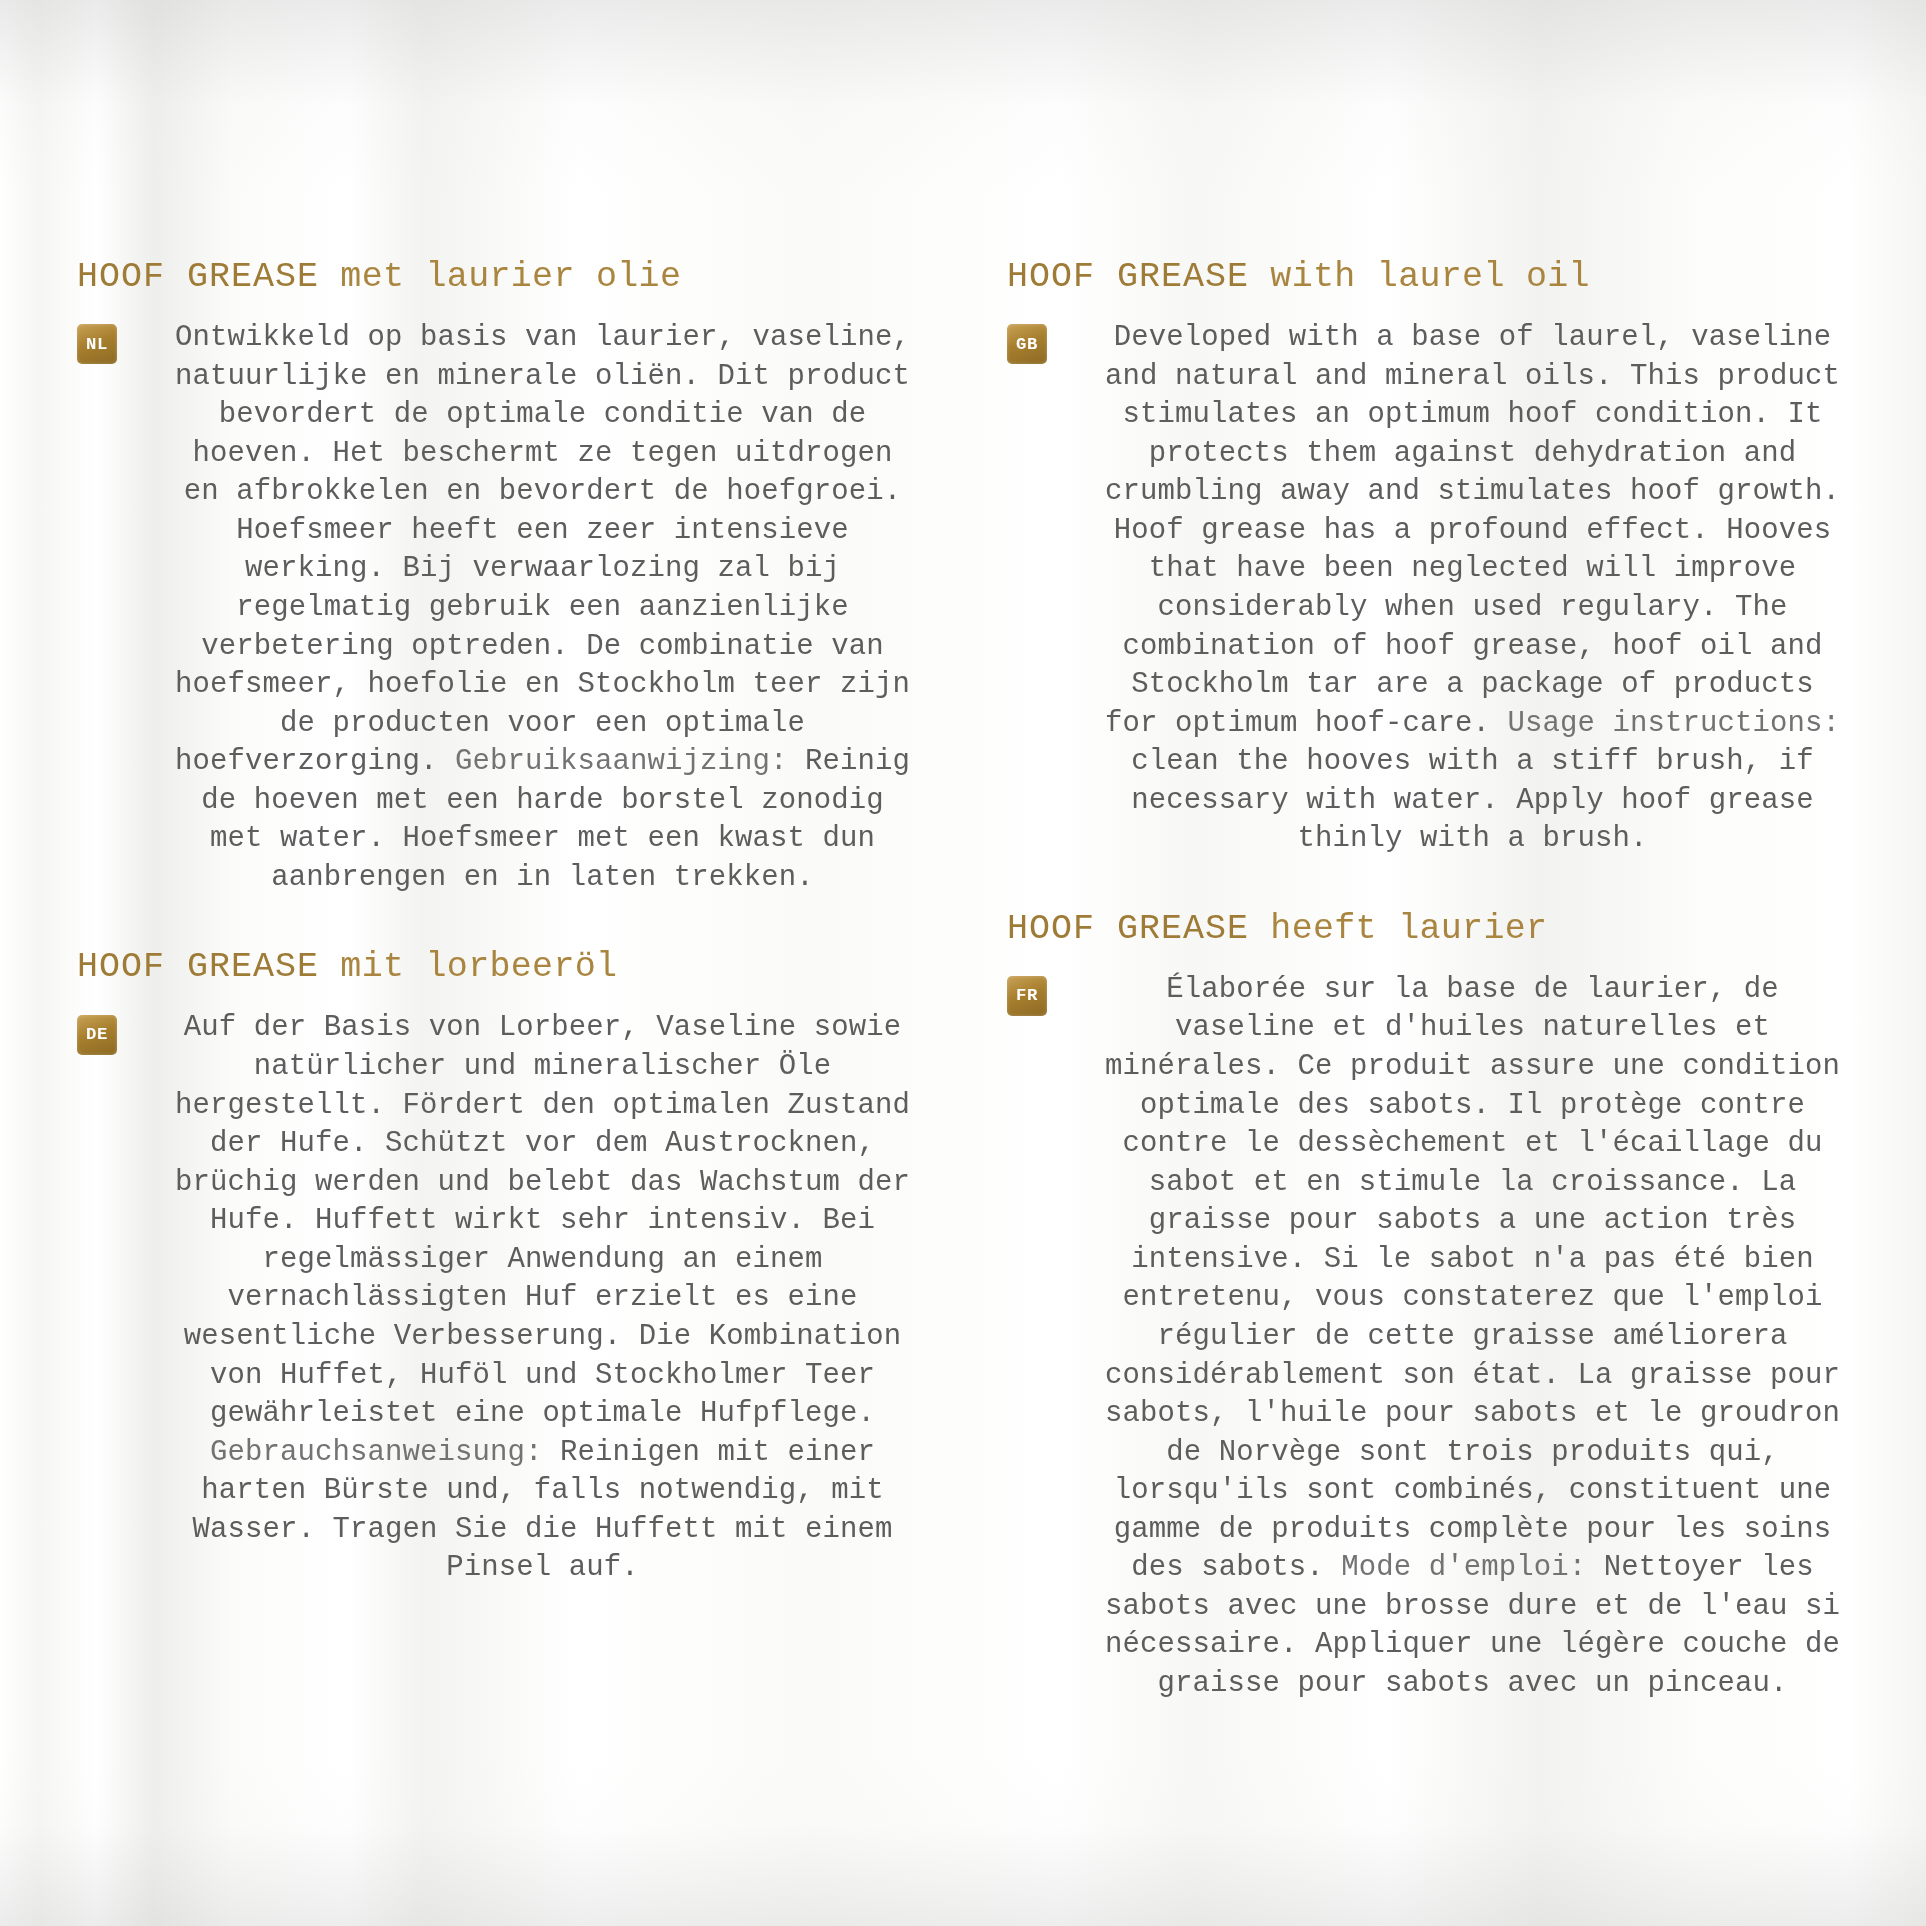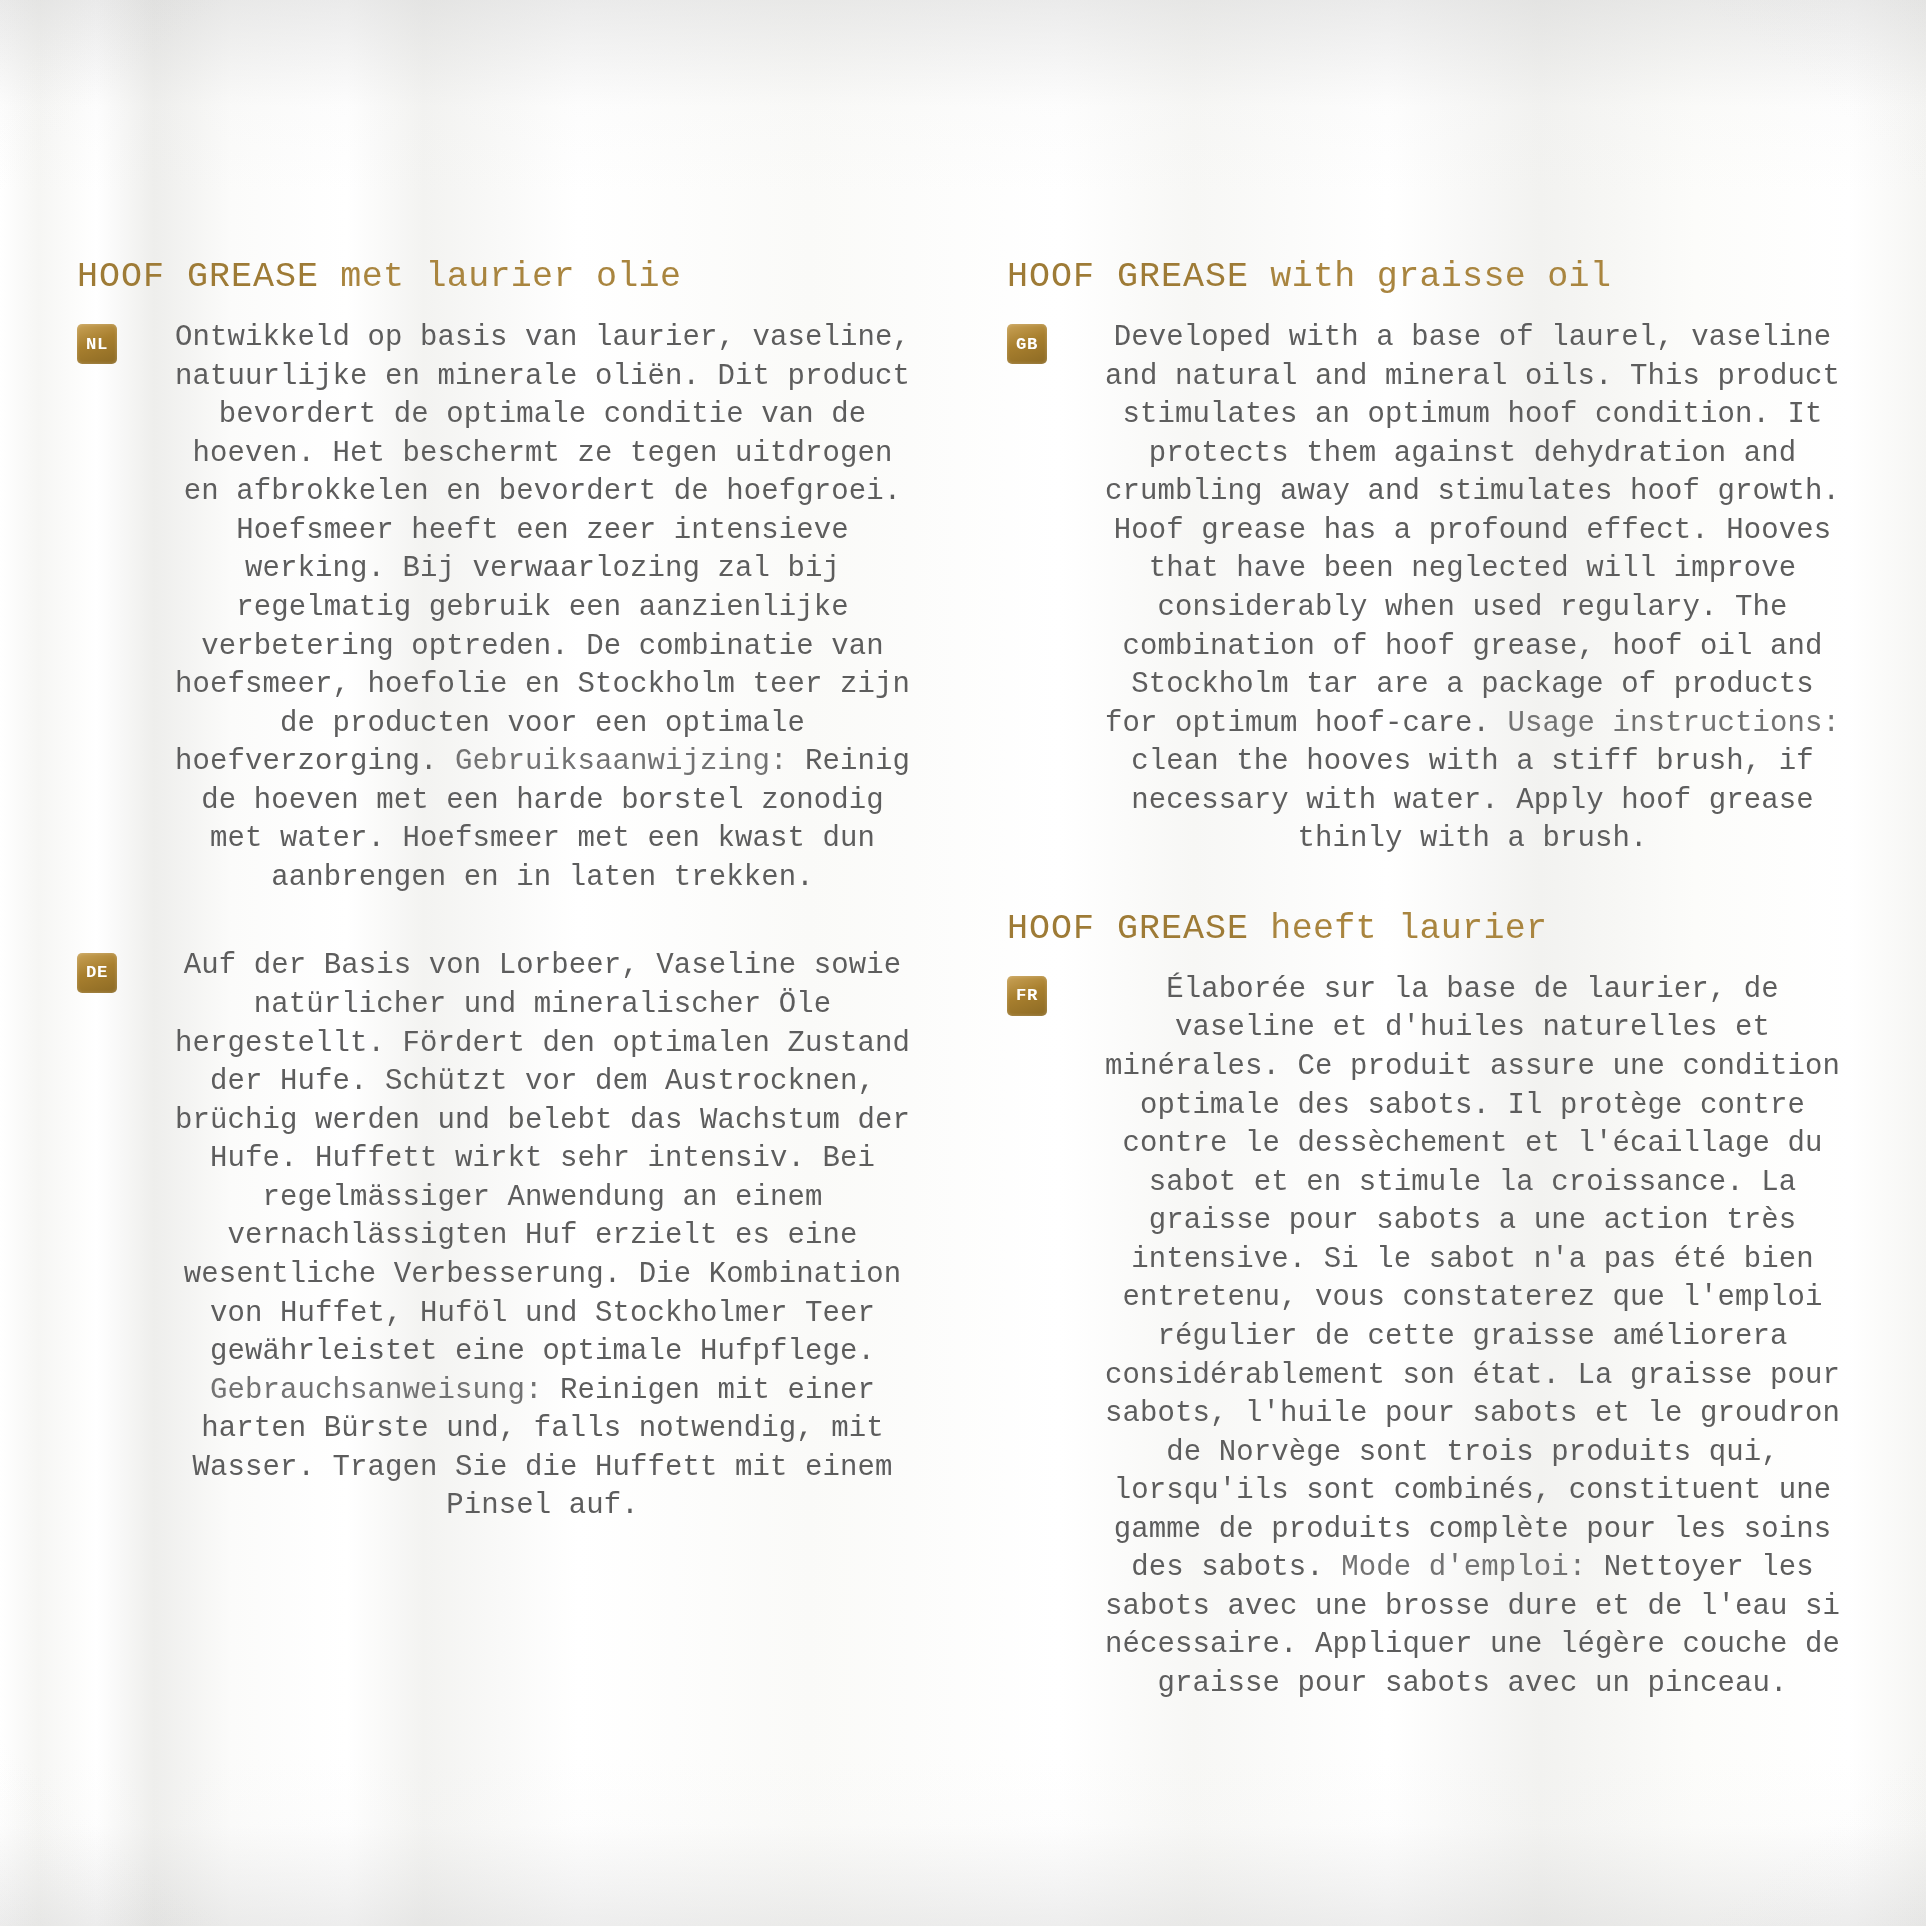--- a/index.html
+++ b/index.html
@@ -142,33 +142,36 @@
       <div class="heading">
         <span class="strong">HOOF GREASE</span><span> met laurier olie</span>
       </div>
       <div class="body-row">
         <div class="lang-badge">NL</div>
         <div class="paragraph"><span>Ontwikkeld op basis van laurier, vaseline, natuurlijke en minerale oliën. Dit product bevordert de optimale conditie van de hoeven. Het beschermt ze tegen uitdrogen en afbrokkelen en bevordert de hoefgroei. Hoefsmeer heeft een zeer intensieve werking. Bij verwaarlozing zal bij regelmatig gebruik een aanzienlijke verbetering optreden. De combinatie van hoefsmeer, hoefolie en Stockholm teer zijn de producten voor een optimale hoefverzorging. </span><span class="emph">Gebruiksaanwijzing:</span><span> Reinig de hoeven met een harde borstel zonodig met water. Hoefsmeer met een kwast dun aanbrengen en in laten trekken.</span></div>
       </div>
     </div>
 
     <div class="block">
+      <div class="heading">
+        <span class="strong">HOOF GREASE</span><span> mit lorbeeröl</span>
+      </div>
       <div class="body-row">
         <div class="lang-badge">DE</div>
         <div class="paragraph"><span>Auf der Basis von Lorbeer, Vaseline sowie natürlicher und mineralischer Öle hergestellt. Fördert den optimalen Zustand der Hufe. Schützt vor dem Austrocknen, brüchig werden und belebt das Wachstum der Hufe. Huffett wirkt sehr intensiv. Bei regelmässiger Anwendung an einem vernachlässigten Huf erzielt es eine wesentliche Verbesserung. Die Kombination von Huffet, Huföl und Stockholmer Teer gewährleistet eine optimale Hufpflege. </span><span class="emph">Gebrauchsanweisung:</span><span> Reinigen mit einer harten Bürste und, falls notwendig, mit Wasser. Tragen Sie die Huffett mit einem Pinsel auf.</span></div>
       </div>
     </div>
 
   </div>
 
   <div class="col col-right">
 
     <div class="block">
       <div class="heading">
-        <span class="strong">HOOF GREASE</span><span> with graisse oil</span>
+        <span class="strong">HOOF GREASE</span><span> with laurel oil</span>
       </div>
       <div class="body-row">
         <div class="lang-badge">GB</div>
         <div class="paragraph"><span>Developed with a base of laurel, vaseline and natural and mineral oils. This product stimulates an optimum hoof condition. It protects them against dehydration and crumbling away and stimulates hoof growth. Hoof grease has a profound effect. Hooves that have been neglected will improve considerably when used regulary. The combination of hoof grease, hoof oil and Stockholm tar are a package of products for optimum hoof-care. </span><span class="emph">Usage instructions:</span><span> clean the hooves with a stiff brush, if necessary with water. Apply hoof grease thinly with a brush.</span></div>
       </div>
     </div>
 
     <div class="block">
       <div class="heading">
         <span class="strong">HOOF GREASE</span><span> heeft laurier</span>

